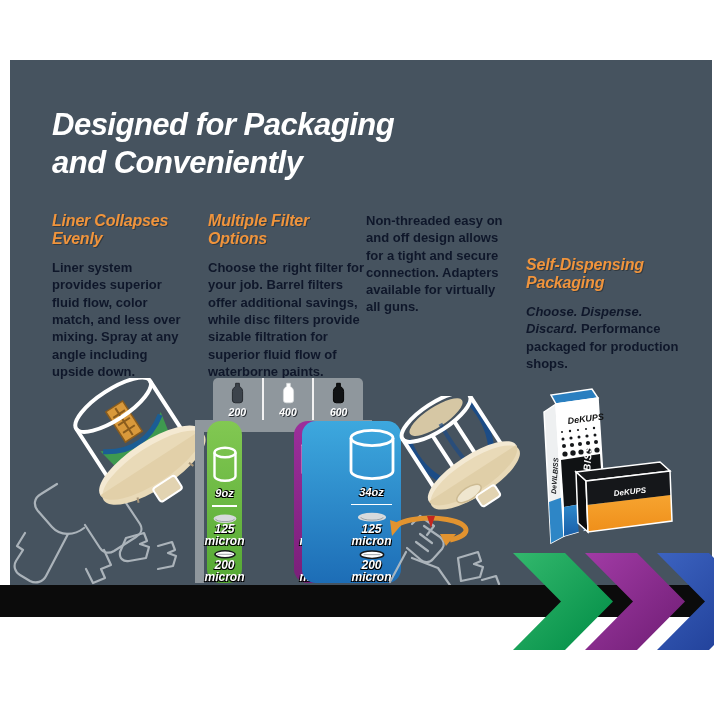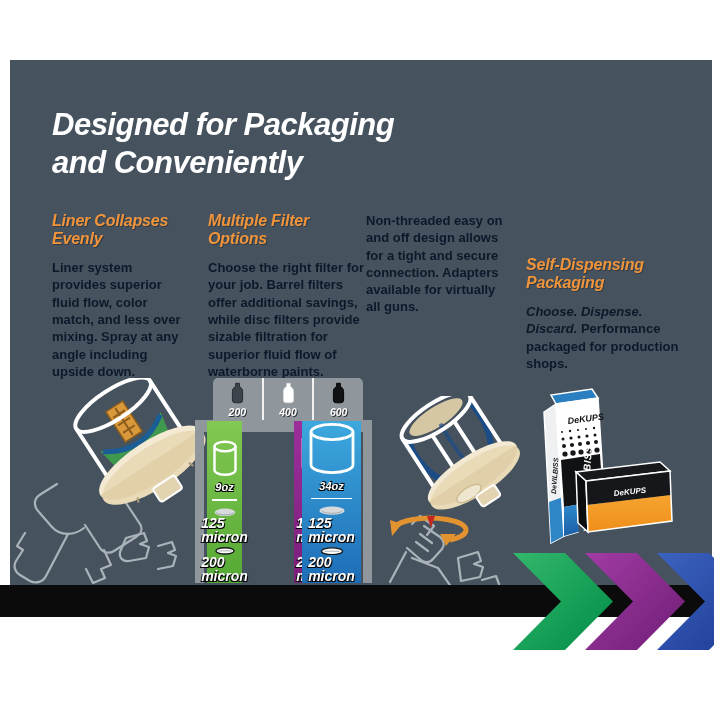--- a/index.html
+++ b/index.html
@@ -20,29 +20,29 @@
   .chart-header{position:absolute;left:19px;top:4px;width:150px;height:42px;background:#8f979d;
                 border-radius:5px 5px 0 0;display:flex;}
   .chart-header .cell{flex:1;display:flex;flex-direction:column;align-items:center;justify-content:flex-end;
                 padding-bottom:2px;}
   .chart-header .cell:nth-child(-n+2){border-right:2px solid #f2f2f2;}
   .chart-header .blabel{color:#fff;font-size:10.5px;font-weight:bold;font-style:italic;
                 text-shadow:1px 1px 0 #2c3136;margin-top:1px;}
   .band{position:absolute;left:1px;top:46px;width:177px;height:12px;background:#8f979d;}
   .rail{position:absolute;top:46px;width:9px;height:163px;background:#8f979d;}
   .rail.left{left:1px;} .rail.right{left:169px;}
-  .cupcol{position:absolute;top:47px;height:162px;display:flex;flex-direction:column;align-items:center;}
+  .cupcol{position:absolute;top:47px;height:162px;display:flex;flex-direction:column;align-items:center;border-radius:14px;}
   .cupcol.green{left:13px;width:35px;background:linear-gradient(180deg,#82c852,#55a934);}
   .cupcol.purple{left:52px;width:51px;background:linear-gradient(180deg,#9c2f9b,#7a1f79);margin-left:48px;}
-  .cupcol.blue{left:108px;width:59px;background:linear-gradient(180deg,#3da8de,#1d6db6);}
+  .cupcol.blue{left:108px;width:59px;background:linear-gradient(180deg,#3da8de,#1d6db6);padding-left:40px;}
   .cupbox{height:66px;display:flex;align-items:flex-end;justify-content:center;}
   .sizelabel{color:#fff;font-size:11px;font-weight:bold;font-style:italic;margin-top:3px;
              text-shadow:1px 1px 0 #000,-1px 1px 0 #000,1px -1px 0 #000;}
   .rule{width:70%;height:2px;background:#fff;margin:6px 0 4px 0;}
-  .micron{color:#fff;font-size:14px;font-weight:bold;font-style:italic;line-height:1.0;text-align:left;
+  .micron{color:#fff;font-size:12px;font-weight:bold;font-style:italic;line-height:1.0;text-align:center;
           text-shadow:1px 1px 0 #000,-1px 1px 0 #000;}
   .disc{margin-top:3px;}
 
   .illo{position:absolute;}
   .bottomband{position:absolute;left:0;top:545px;width:714px;height:110px;}
 </style>
 </head>
 <body>
 
 <div class="stage">

